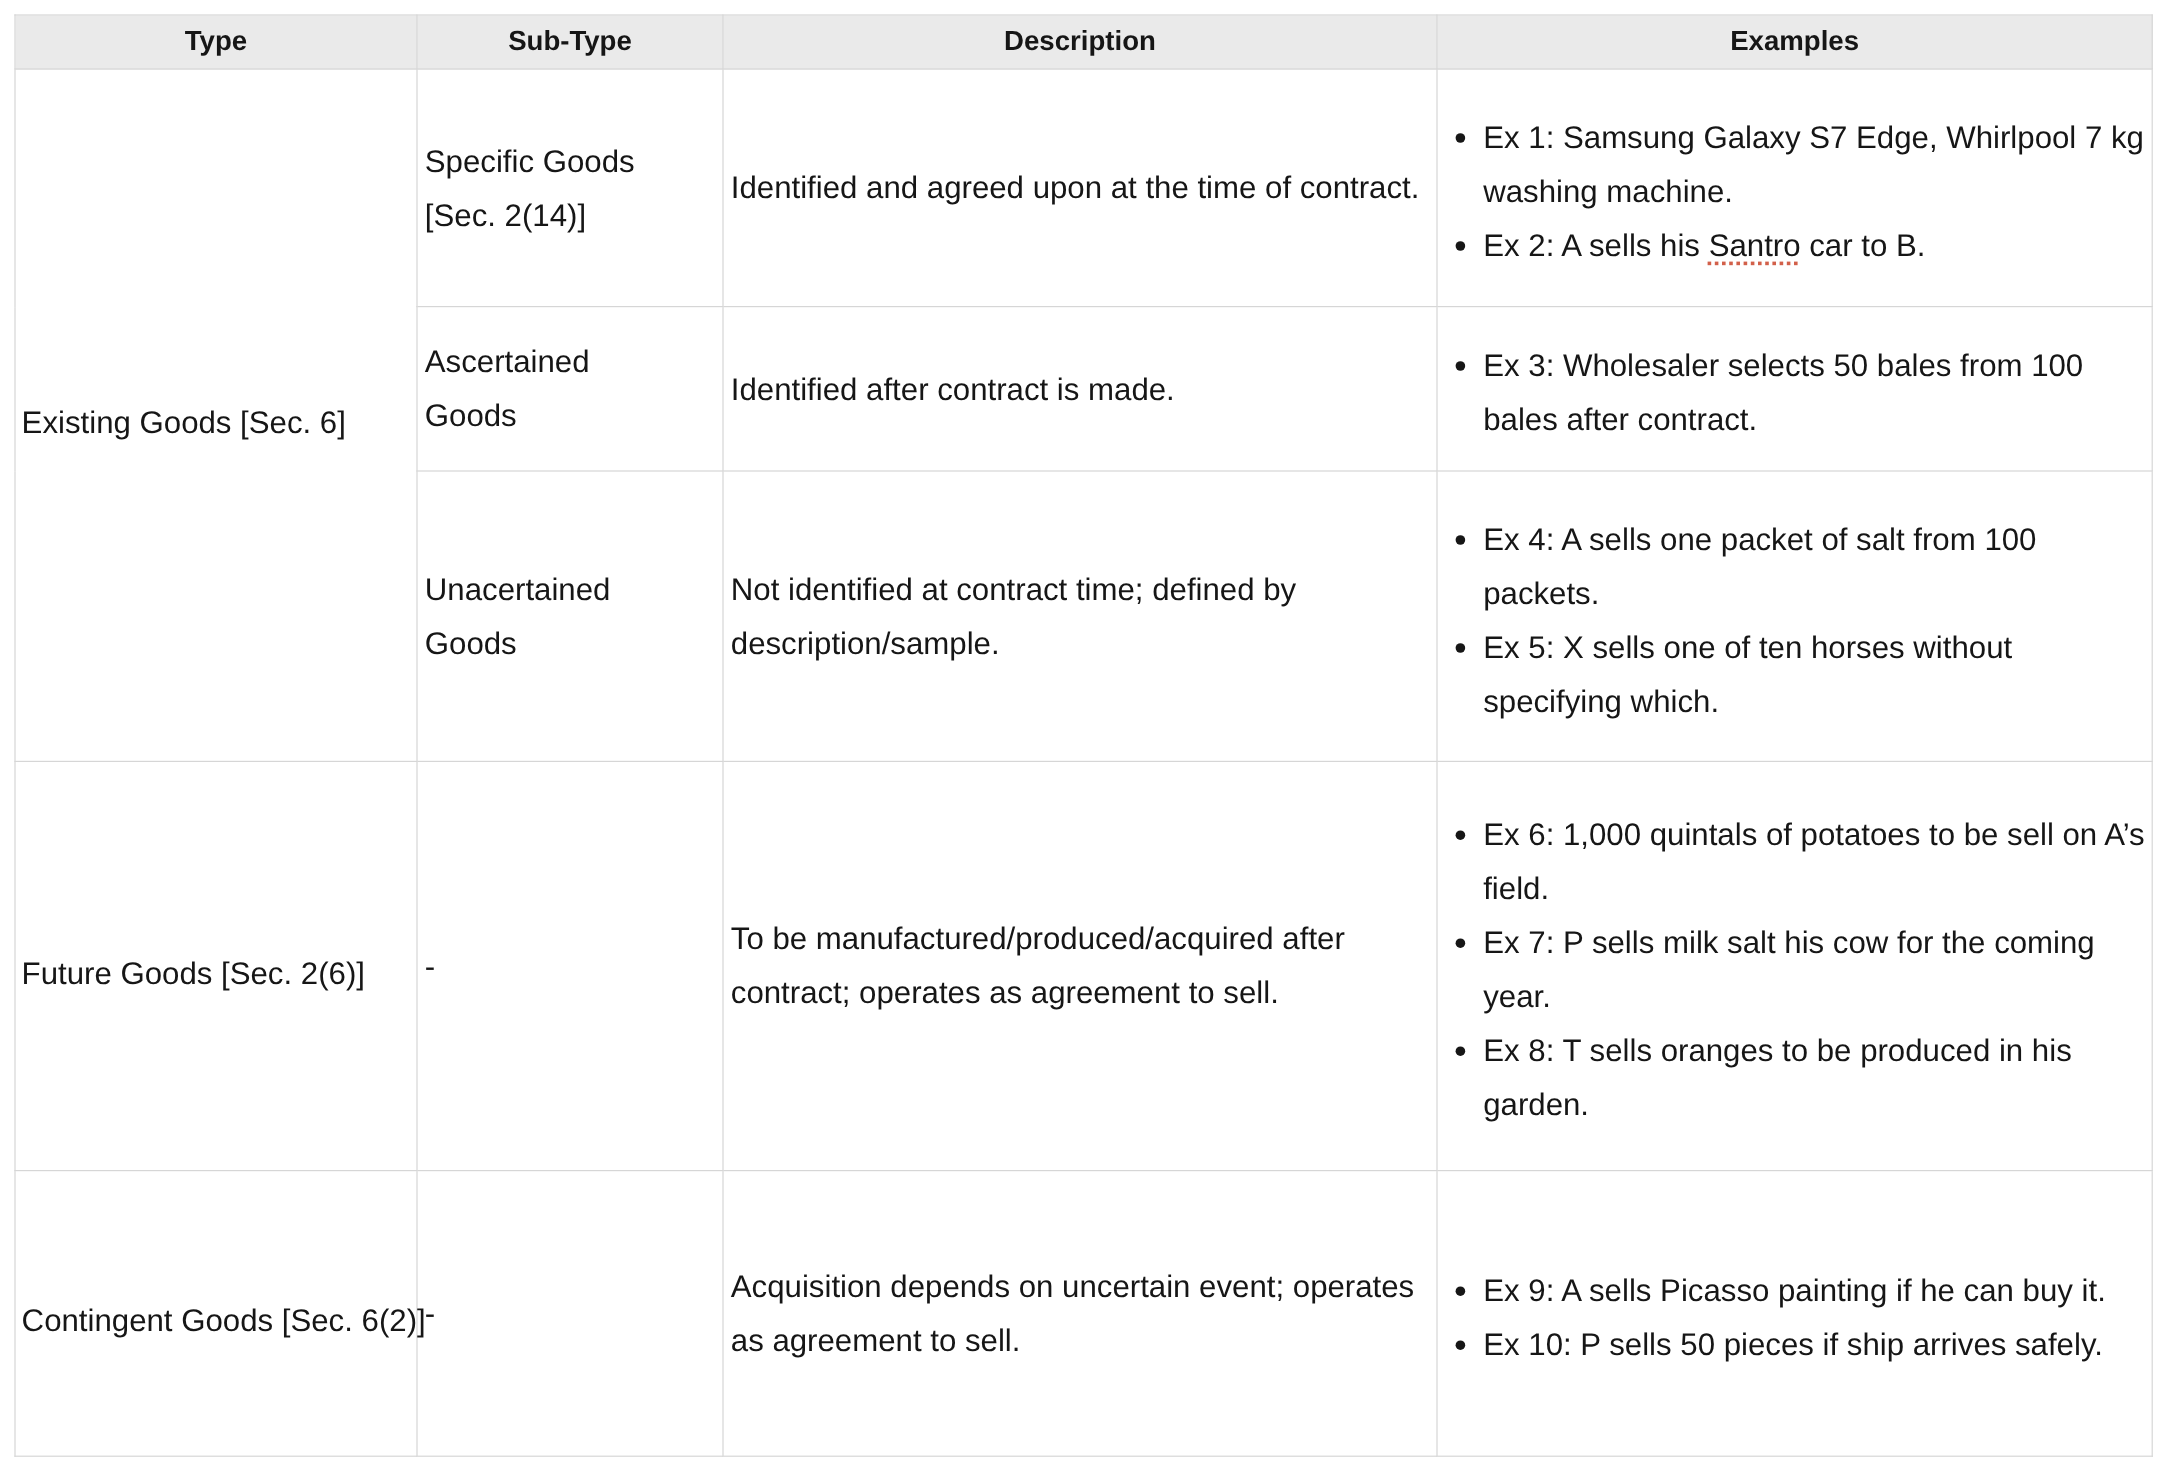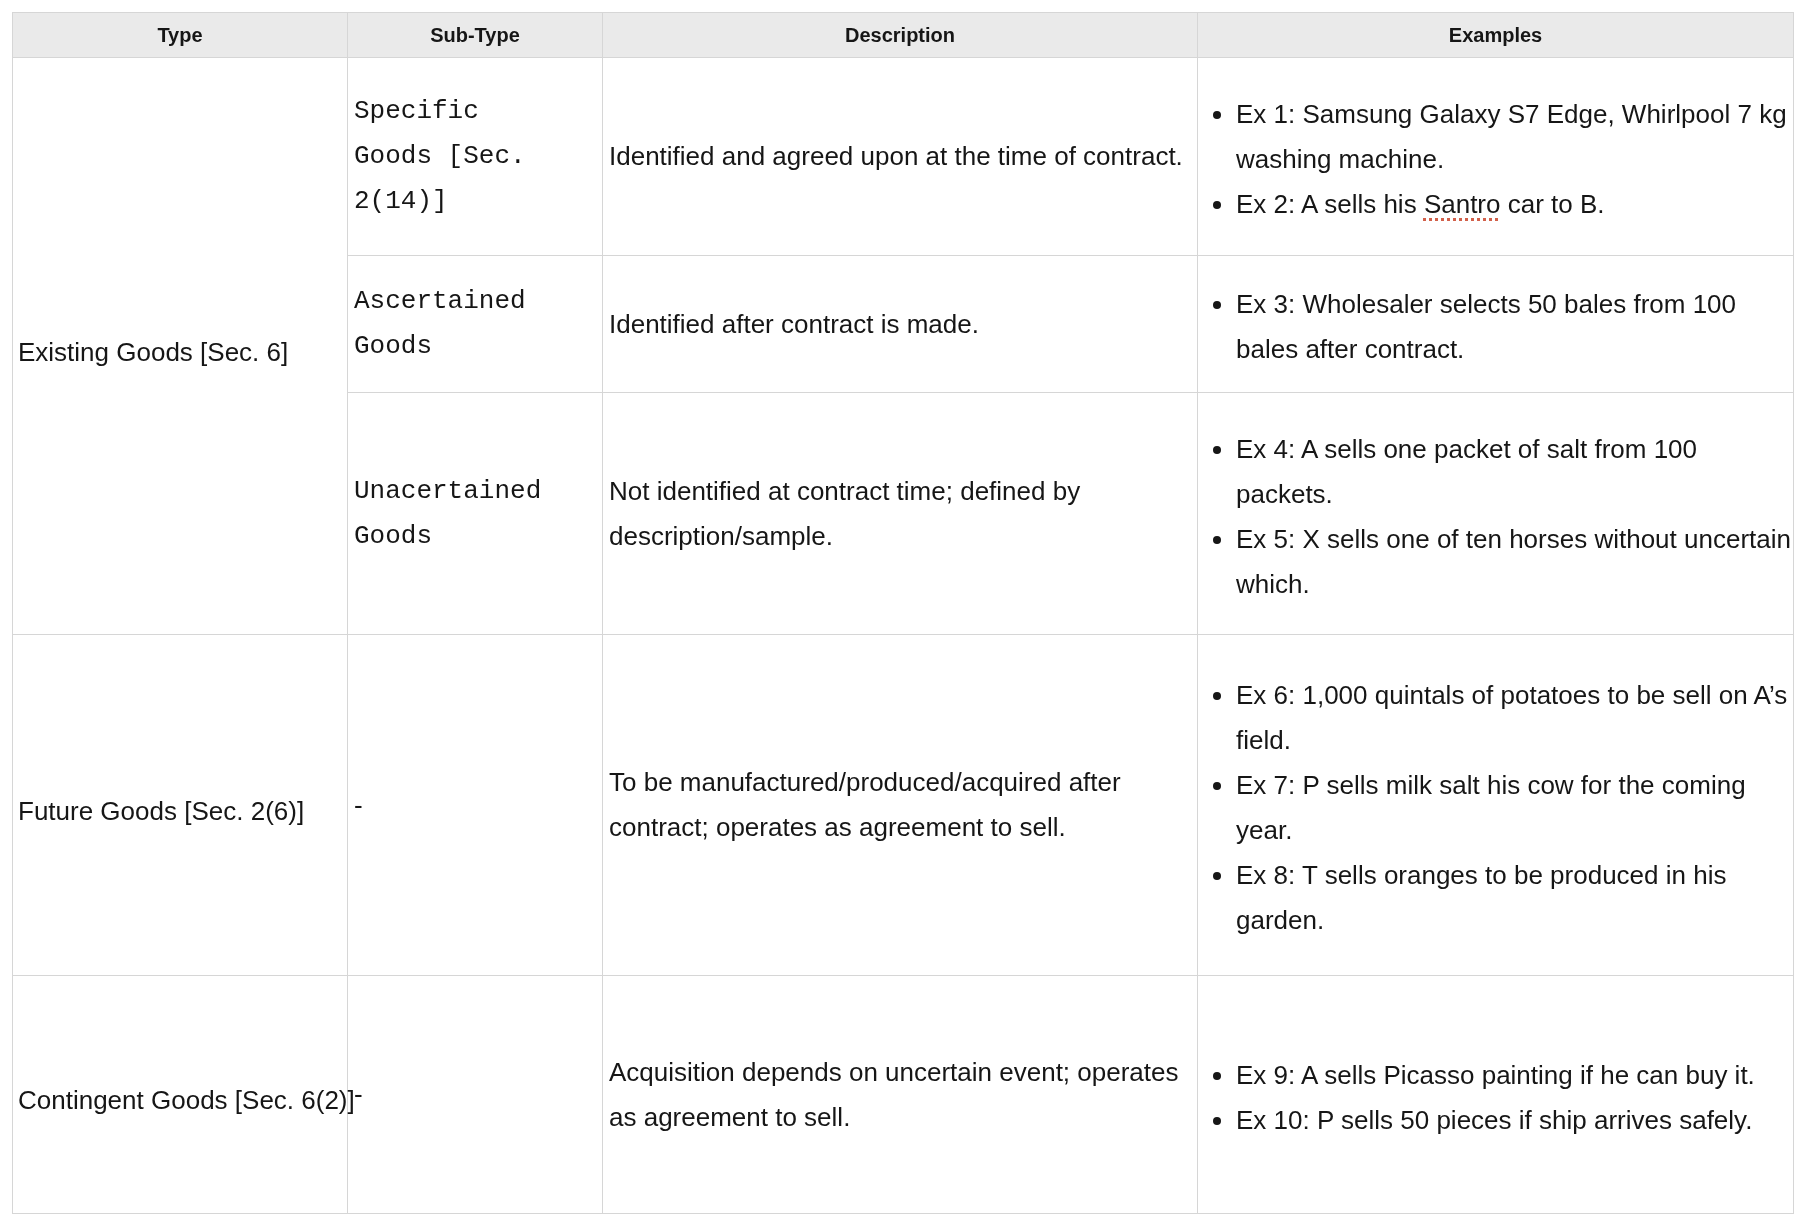--- a/index.html
+++ b/index.html
@@ -33,38 +33,37 @@
     border: 1px solid #d6d6d6;
     vertical-align: middle;
     text-align: left;
     box-sizing: border-box;
   }
   table.goods thead tr { height: 45px; }
   table.goods th {
     background: #eaeaea;
     font-weight: bold;
     text-align: center;
-    font-size: 20px;
+    font-size: 23px;
     line-height: 1.2;
     padding: 4px 6px;
   }
 
   tr.r-specific     { height: 198px; }
   tr.r-ascertained  { height: 137px; }
   tr.r-unacertained { height: 242px; }
   tr.r-future       { height: 341px; }
   tr.r-contingent   { height: 238px; }
 
   td.type-cell {
     padding: 16px 4px 4px 5px;
     white-space: nowrap;
   }
   td.subtype-cell {
     padding: 8px 40px 8px 6px; 
-    font-family: Liberation Mono, monospace;
   }
   td.dash-cell {
     padding: 8px 6px;
     text-align: center;
   }
   td.desc-cell {
     padding: 8px 6px;
   }
   td.examples-cell {
     padding: 8px 0 2px 8px;
@@ -125,21 +124,21 @@
             <li>Ex 3: Wholesaler selects 50 bales from 100 bales after contract.</li>
           </ul>
         </td>
       </tr>
       <tr class="r-unacertained">
         <td class="subtype-cell">Unacertained Goods</td>
         <td class="desc-cell">Not identified at contract time; defined by description/sample.</td>
         <td class="examples-cell">
           <ul>
             <li>Ex 4: A sells one packet of salt from 100 packets.</li>
-            <li>Ex 5: X sells one of ten horses without uncertain which.</li>
+            <li>Ex 5: X sells one of ten horses without specifying which.</li>
           </ul>
         </td>
       </tr>
       <tr class="r-future">
         <td class="type-cell">Future Goods [Sec. 2(6)]</td>
         <td class="dash-cell">-</td>
         <td class="desc-cell">To be manufactured/produced/acquired after contract; operates as agreement to sell.</td>
         <td class="examples-cell">
           <ul>
             <li>Ex 6: 1,000 quintals of potatoes to be sell on A’s field.</li>

